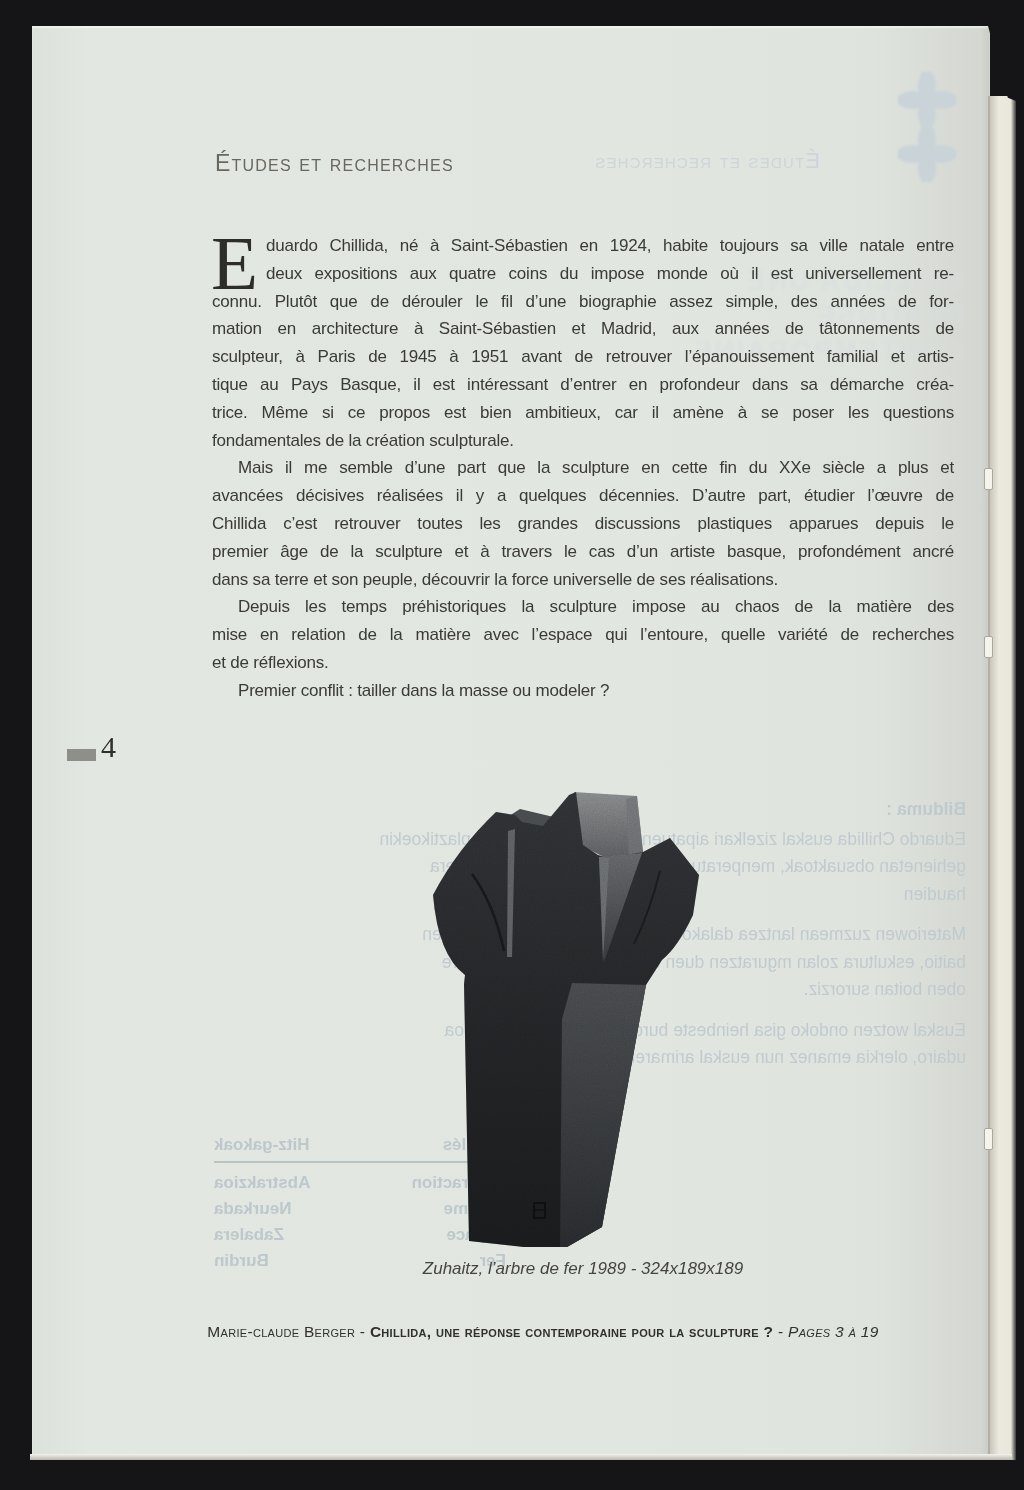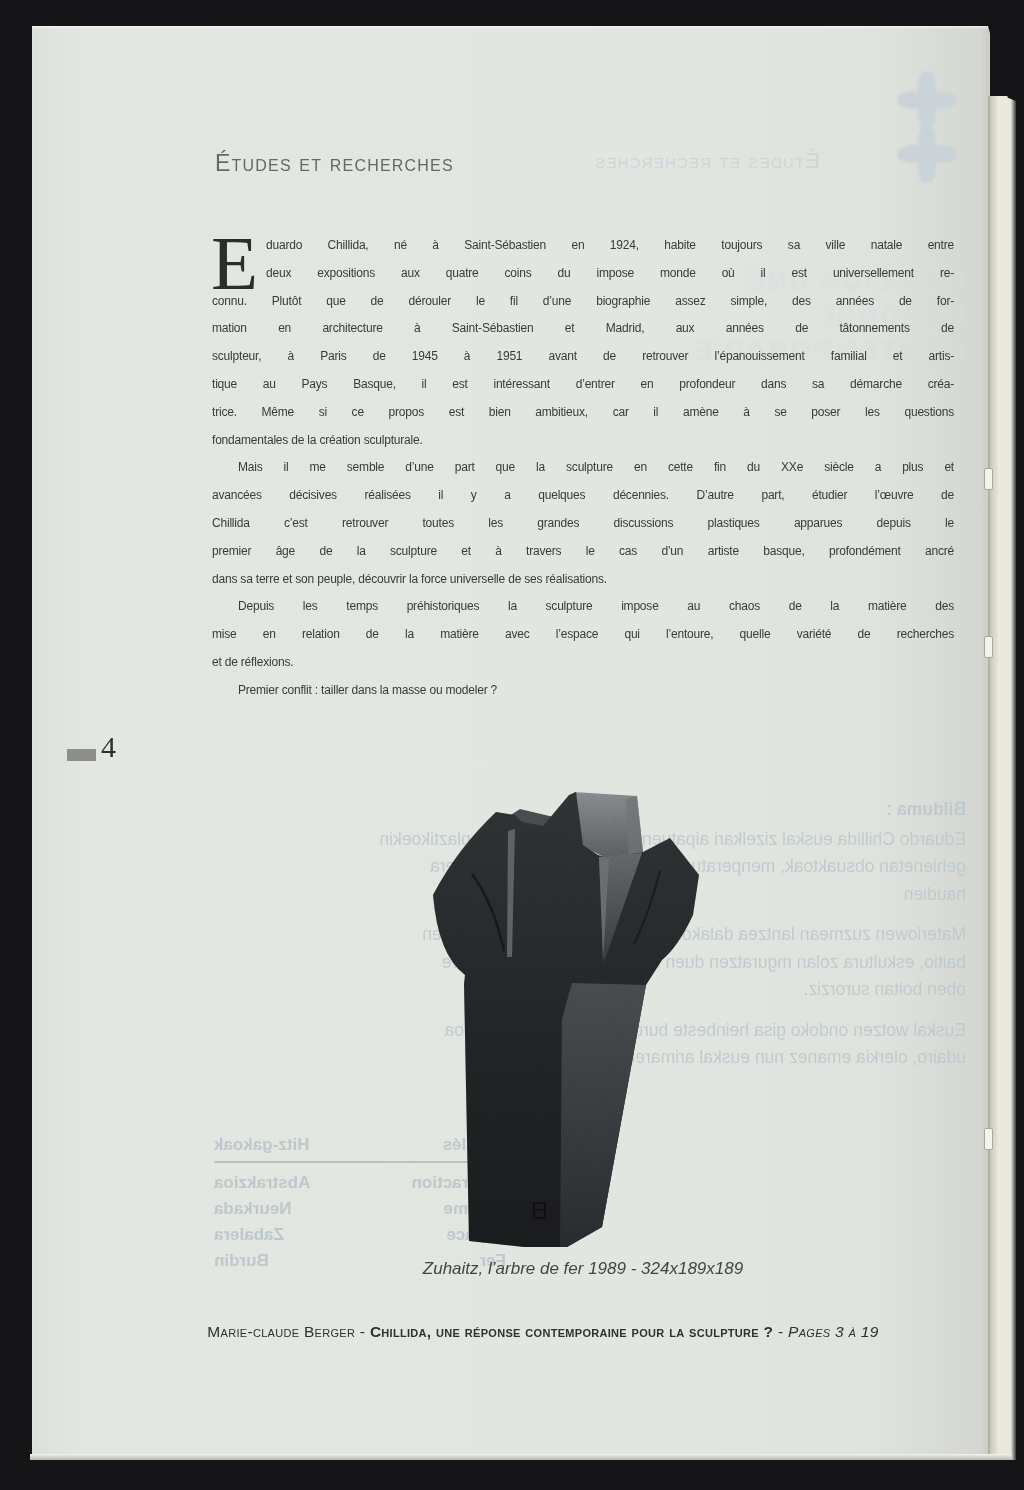--- a/index.html
+++ b/index.html
@@ -53,21 +53,21 @@
   .gt-head { display:flex; justify-content:space-between; padding-bottom:3px; margin-bottom:7px;
              border-bottom:2px solid rgba(150,165,172,.55); }
   .gt-cols { display:flex; justify-content:space-between; }
 
   
   .run-head { left:183px; top:124px; font-variant:small-caps; font-size:23px;
               letter-spacing:1.2px; color:#68685f; }
   .drop-cap { left:179px; top:212px; font-family:"Liberation Serif", serif;
               font-size:77px; line-height:50px; color:#2d2d2a; }
   .body-text { left:180px; top:206px; width:742px; color:#3a3a36;
-               font-size:12px; line-height:27.8px; letter-spacing:-0.2px; }
+               font-size:17px; line-height:27.8px; letter-spacing:-0.2px; }
   .pline { text-align:justify; text-align-last:justify; }
   .pline.pad { padding-left:54px; }
   .pline.last { text-align-last:left; }
   .pline.indent { text-indent:26px; }
 
   .pnum-bar { left:35px; top:723px; width:29px; height:12px; background:#8f8f89; }
   .pnum { left:69px; top:704px; font-family:"Liberation Serif", serif; font-size:30px; color:#2f2f2b; }
 
   .figure-box { left:380px; top:753px; width:315px; height:468px; }
   .caption { left:180px; top:1233px; width:742px; text-align:center;

